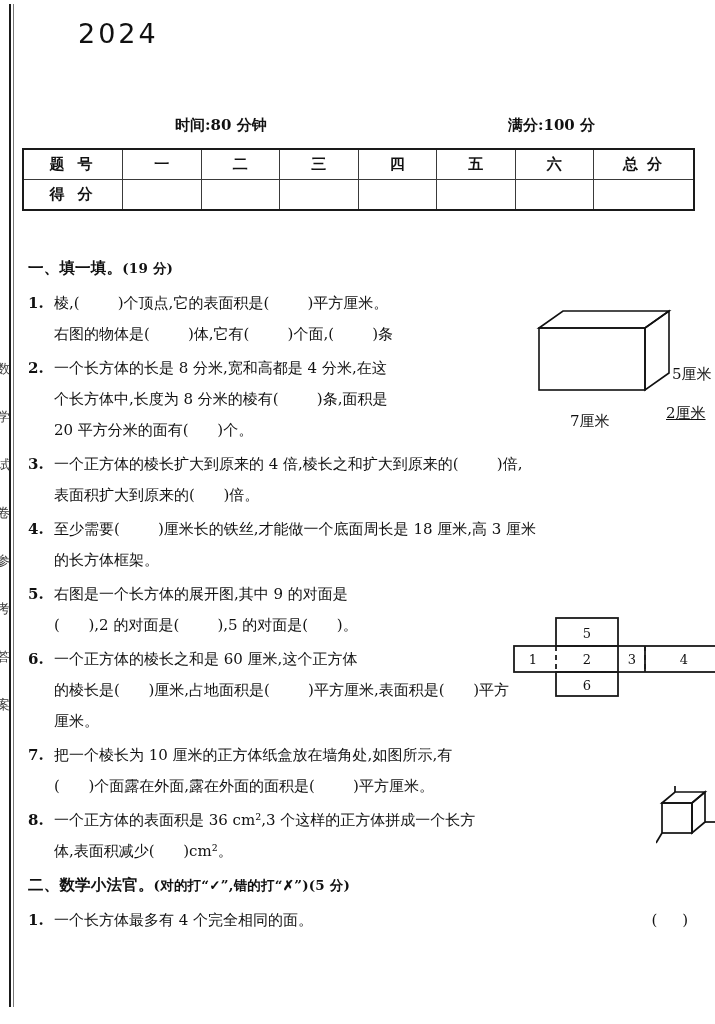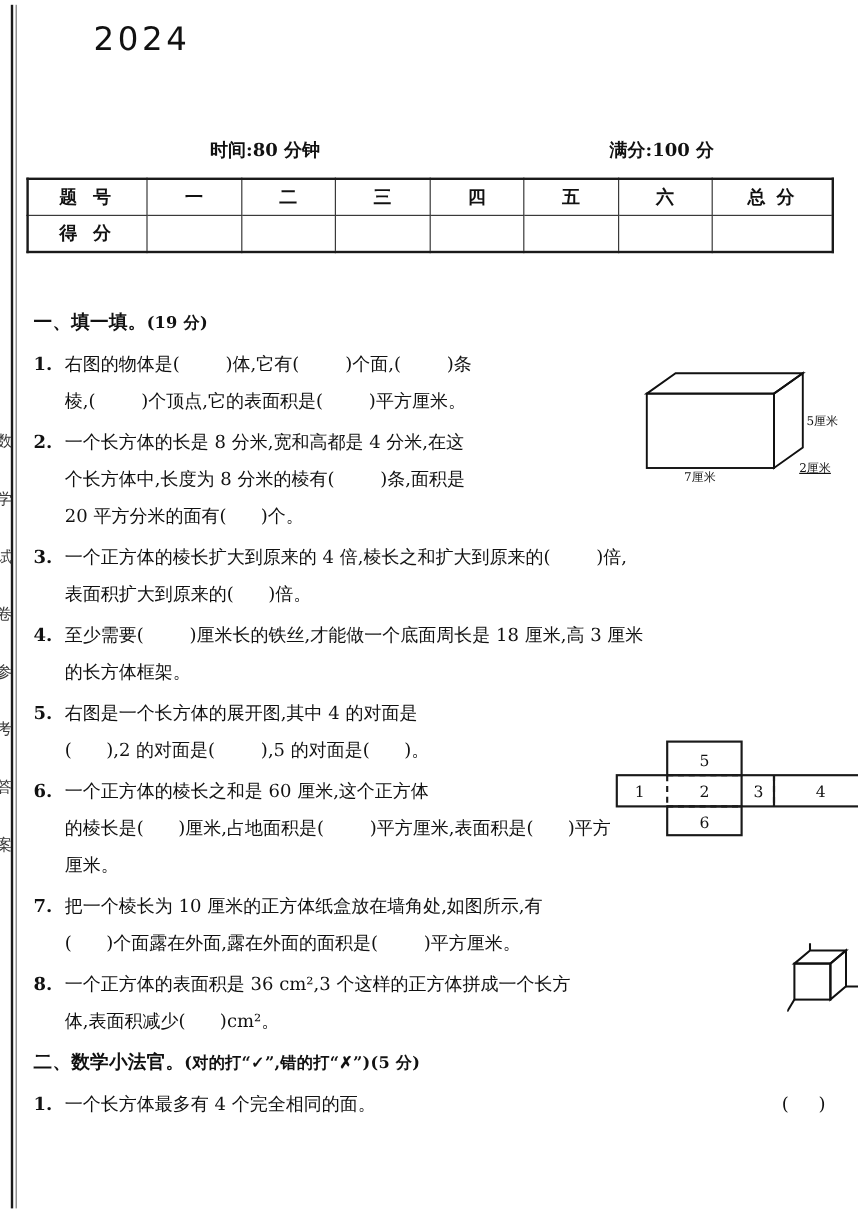--- a/index.html
+++ b/index.html
@@ -152,23 +152,24 @@
     left: 484px;
     top: 358px;
   }
   .fig-corner {
     position: absolute;
     left: 628px;
     top: 528px;
   }
   .fig-label {
     position: absolute;
-    font-size: 10px;
+    font-size: 15px;
     font-family: "DejaVu Serif", serif;
     white-space: nowrap;
+    margin-top: 21px;
   }
   svg { display: block; }
   .net-cell-txt {
     font-family: "DejaVu Serif", serif;
     font-size: 13px;
     fill: #111111;
   }
 </style>
 </head>
 <body>
@@ -220,22 +221,22 @@
   </table>
 
   <div class="content">
 
     <div class="sec-head">
       <span>一、填一填。</span><span class="pts">(19 分)</span>
     </div>
 
     <div class="q">
       <span class="num">1.</span>
+      <span class="qline narrow">棱,(        )个顶点,它的表面积是(        )平方厘米。</span>
       <span class="qline narrow">右图的物体是(        )体,它有(        )个面,(        )条</span>
-      <span class="qline narrow">棱,(        )个顶点,它的表面积是(        )平方厘米。</span>
     </div>
 
     <div class="q">
       <span class="num">2.</span>
       <span class="qline narrow">一个长方体的长是 8 分米,宽和高都是 4 分米,在这</span>
       <span class="qline narrow">个长方体中,长度为 8 分米的棱有(        )条,面积是</span>
       <span class="qline narrow">20 平方分米的面有(      )个。</span>
     </div>
 
     <div class="q">
@@ -245,21 +246,21 @@
     </div>
 
     <div class="q">
       <span class="num">4.</span>
       <span class="qline">至少需要(        )厘米长的铁丝,才能做一个底面周长是 18 厘米,高 3 厘米</span>
       <span class="qline">的长方体框架。</span>
     </div>
 
     <div class="q">
       <span class="num">5.</span>
-      <span class="qline narrow">右图是一个长方体的展开图,其中 4 的对面是</span>
+      <span class="qline narrow">右图是一个长方体的展开图,其中 9 的对面是</span>
       <span class="qline narrow">(      ),2 的对面是(        ),5 的对面是(      )。</span>
     </div>
 
     <div class="q">
       <span class="num">6.</span>
       <span class="qline narrow">一个正方体的棱长之和是 60 厘米,这个正方体</span>
       <span class="qline">的棱长是(      )厘米,占地面积是(        )平方厘米,表面积是(      )平方</span>
       <span class="qline">厘米。</span>
     </div>
 

